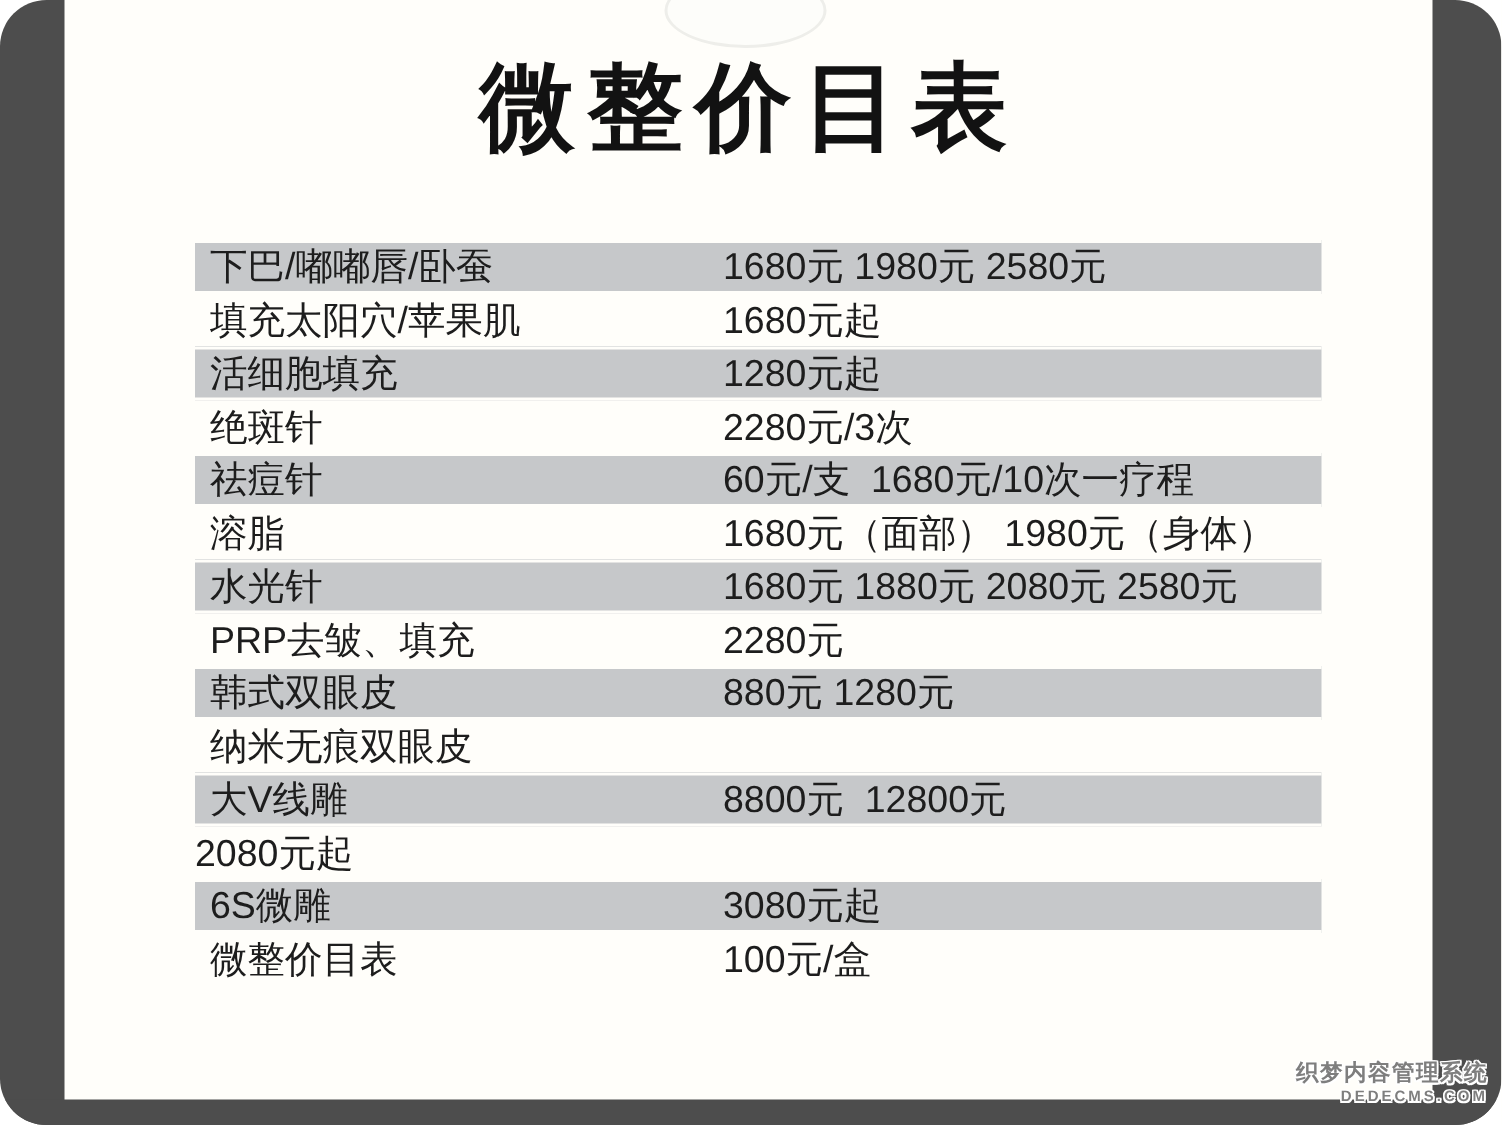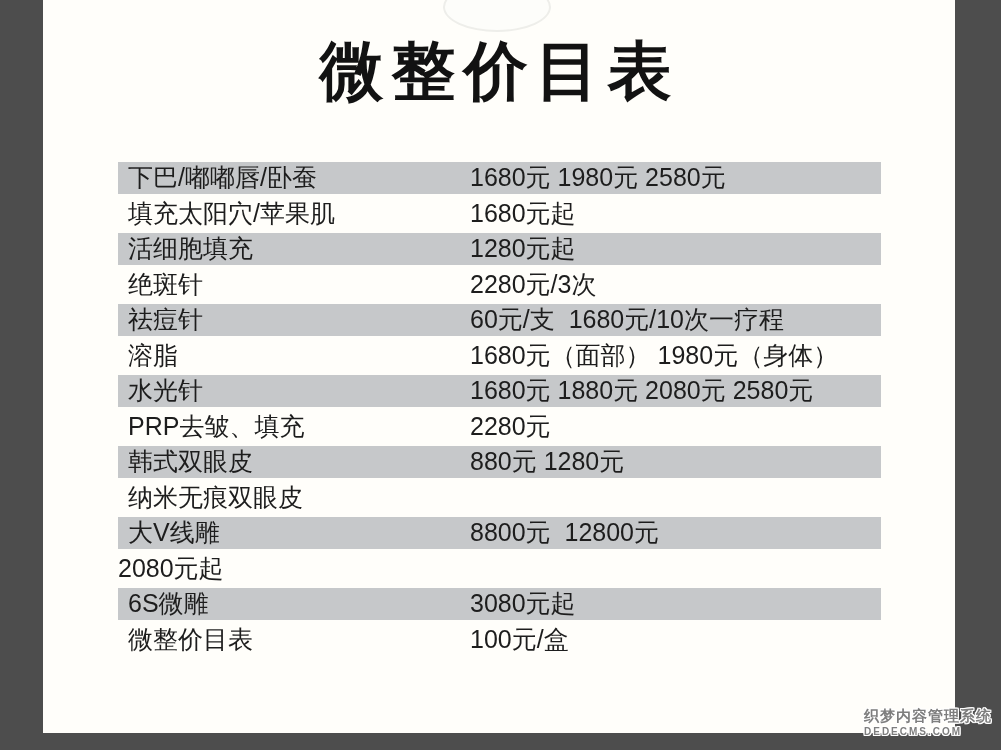--- a/index.html
+++ b/index.html
@@ -3,20 +3,21 @@
 <meta charset="utf-8">
 <style>
   html, body { margin: 0; padding: 0; }
   .stage {
     position: relative;
     width: 1001px;
     height: 750px;
     background: #fffefa;
     overflow: hidden;
     font-family: "Liberation Sans", "DejaVu Sans", sans-serif;
+    border-radius: 31px;
   }
   .band { position: absolute; background: var(--band, #4d4d4d); }
   .band-left   { left: 0; top: 0; width: 43px; height: 750px; }
   .band-right  { right: 0; top: 0; width: 46px; height: 750px; }
   .band-bottom { left: 0; bottom: 0; width: 1001px; height: 17px; }
 
   .top-ellipse {
     position: absolute;
     left: 443px; top: -18px;
     width: 104px; height: 46px;
@@ -49,38 +50,40 @@
     position: absolute;
     left: 118px; top: 160px;
     width: 763px;
   }
   .row {
     height: 35.5px;
     display: flex;
     align-items: center;
     font-size: 25px;
     color: var(--ink, #1d1d1d);
+    margin-left: 12px;
   }
   .row.shaded {
     background: var(--stripe, #c6c8ca);
     box-shadow: inset 0 2px 0 #fffefa, inset 0 -2px 0 #fffefa;
   }
   .item {
     width: 352px;
     padding-left: 10px;
     box-sizing: border-box;
     white-space: pre;
     overflow: hidden;
   }
   .price { white-space: pre; }
 
   .watermark {
     position: absolute;
     right: 9px; top: 707px;
     z-index: 5;
+    text-align: right;
     font-weight: bold;
     color: #7e7e7e;
     text-shadow:
       -1px -1px 0 #fff, 1px -1px 0 #fff, -1px 1px 0 #fff, 1px 1px 0 #fff,
       0 -1px 0 #fff, 0 1px 0 #fff, -1px 0 0 #fff, 1px 0 0 #fff;
   }
   .wm-line1 { font-size: 15px; letter-spacing: 1px; line-height: 17px; }
   .wm-line2 { font-size: 10px; letter-spacing: 2px; line-height: 16px; }
 </style>
 </head>

